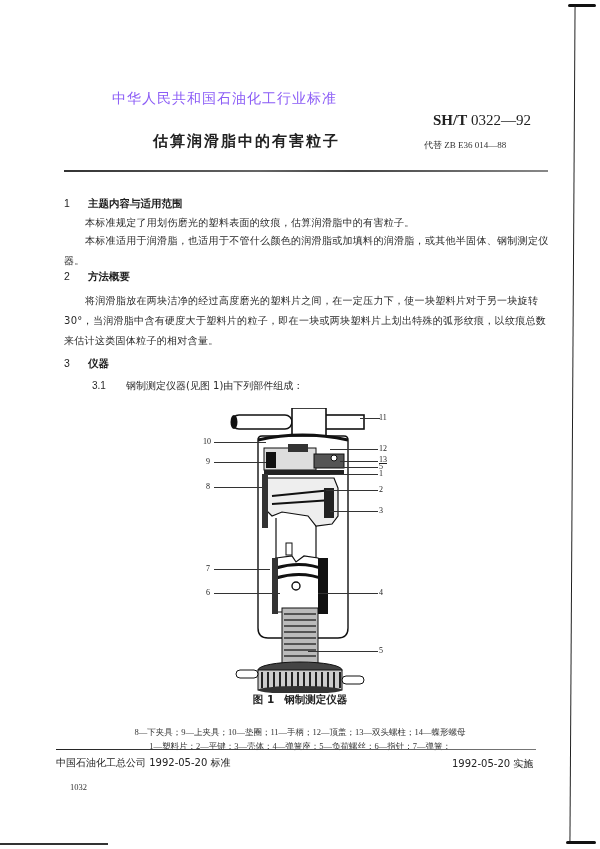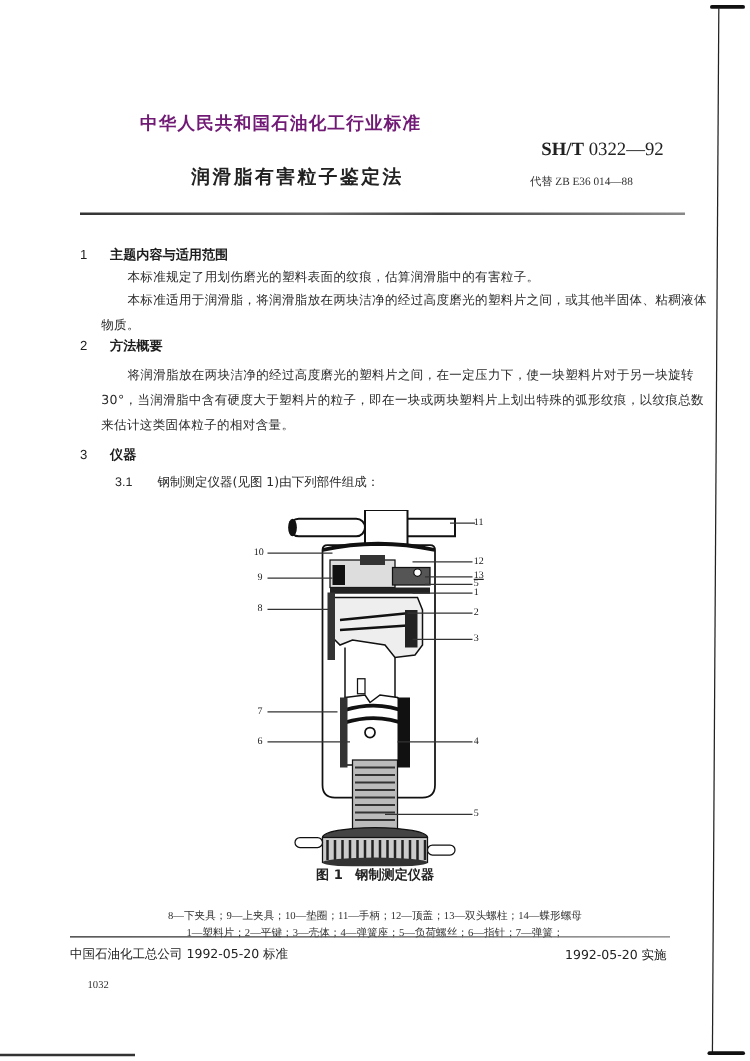--- a/index.html
+++ b/index.html
@@ -6,31 +6,31 @@
   body {
     width: 600px; height: 849px; position: relative; overflow: hidden;
     background: #ffffff; color: #1a1a1a;
     font-family: "DejaVu Sans", sans-serif;
   }
   .abs { position: absolute; }
   .right-border { left: 572px; top: 6px; width: 1.4px; height: 836px; background: #222; transform: skewX(-0.35deg); }
   .right-border-top { left: 568px; top: 4px; width: 28px; height: 3px; background: #111; border-radius: 2px; }
   .right-border-bot { left: 566px; top: 841px; width: 30px; height: 3px; background: #111; border-radius: 2px; }
 
-  .std-header { left: 112px; top: 90px; font-size: 14px; font-weight: bold; letter-spacing: 1px; color: #701a75; }
+  .std-header { left: 112px; top: 90px; font-size: 14px; font-weight: normal; letter-spacing: 1px; color: #8b5cf6; }
   .std-code { left: 433px; top: 112px; font-family: "Liberation Serif", serif; font-size: 15px; color: #222; }
   .std-code b { font-weight: bold; }
   .doc-title { left: 153px; top: 132px; font-size: 15px; font-weight: bold; letter-spacing: 2px; color: #222; }
   .replaces { left: 424px; top: 139px; font-family: "Liberation Serif", serif; font-size: 9px; color: #333; }
   .hr-top { left: 64px; top: 170px; width: 484px; height: 1.6px; background: linear-gradient(90deg,#333,#666 40%,#444 60%,#888); }
 
   .sec-head { font-size: 10.5px; font-weight: bold; color: #1d1d1d; }
   .sec-head .num { font-family: "Liberation Sans", sans-serif; font-weight: normal; display: inline-block; width: 24px; }
   .para { font-size: 10px; color: #2a2a2a; line-height: 20px; width: 488px; letter-spacing: 0.3px; }
-  .indent { text-indent: 21px; margin-left: 17px; }
+  .indent { text-indent: 21px; }
 
   .figure { left: 192px; top: 408px; width: 240px; height: 285px; }
   .fig-caption { left: 0; top: 693px; width: 600px; text-align: center; font-size: 10.5px; font-weight: bold; color: #222; }
   .fig-caption .fnum { margin-right: 10px; margin-top: 32px; }
   .legend { left: 0; width: 600px; text-align: center; font-family: "Liberation Serif", serif; font-size: 8.5px; color: #333; }
 
   .hr-bot { left: 56px; top: 749px; width: 480px; height: 1.4px; background: linear-gradient(90deg,#222,#555 50%,#777); }
   .issuer { left: 56px; top: 756px; font-size: 10px; color: #222; }
   .effective { left: 452px; top: 757px; font-size: 10px; color: #222; }
   .page-num { left: 70px; top: 782px; font-family: "Liberation Serif", serif; font-size: 8.5px; color: #333; }
@@ -44,29 +44,29 @@
 
 <div class="abs right-border-top"></div>
 <div class="abs right-border"></div>
 <div class="abs right-border-bot"></div>
 
 <div class="abs std-header">中华人民共和国石油化工行业标准</div>
 <div class="abs std-code">
   <b>SH/T</b>
   <span>0322—92</span>
 </div>
-<div class="abs doc-title">润滑脂有害粒子鉴定法</div>
+<div class="abs doc-title">估算润滑脂中的有害粒子</div>
 <div class="abs replaces">代替 ZB E36 014—88</div>
 <div class="abs hr-top"></div>
 
 <div class="abs sec-head" style="left:64px; top:197px;">
   <span class="num">1</span><span>主题内容与适用范围</span>
 </div>
 <div class="abs para indent" style="left:64px; top:213px;">本标准规定了用划伤磨光的塑料表面的纹痕，估算润滑脂中的有害粒子。</div>
-<div class="abs para indent" style="left:64px; top:231px;">本标准适用于润滑脂，将润滑脂放在两块洁净的经过高度磨光的塑料片之间，或其他半固体、粘稠液体物质。</div>
+<div class="abs para indent" style="left:64px; top:231px;">本标准适用于润滑脂，也适用于不管什么颜色的润滑脂或加填料的润滑脂，或其他半固体、钢制测定仪器。</div>
 
 <div class="abs sec-head" style="left:64px; top:270px;">
   <span class="num">2</span><span>方法概要</span>
 </div>
 <div class="abs para indent" style="left:64px; top:291px;">将润滑脂放在两块洁净的经过高度磨光的塑料片之间，在一定压力下，使一块塑料片对于另一块旋转 30°，当润滑脂中含有硬度大于塑料片的粒子，即在一块或两块塑料片上划出特殊的弧形纹痕，以纹痕总数来估计这类固体粒子的相对含量。</div>
 
 <div class="abs sec-head" style="left:64px; top:357px;">
   <span class="num">3</span><span>仪器</span>
 </div>
 <div class="abs" style="left:64px; top:379px; font-size:10px; color:#2a2a2a;margin-left:28px;">

